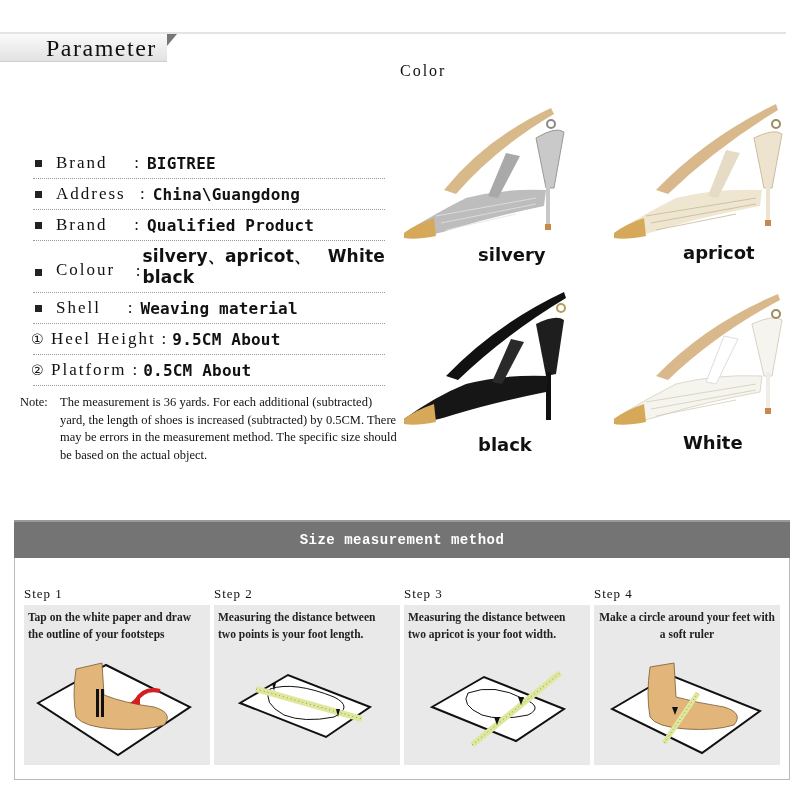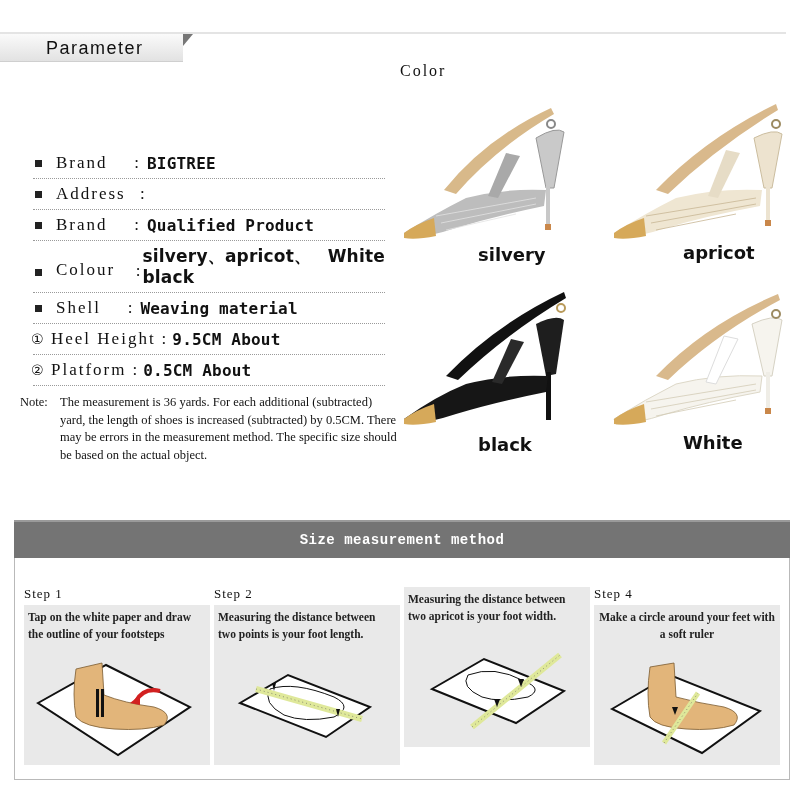--- a/index.html
+++ b/index.html
@@ -1,24 +1,24 @@
 <!DOCTYPE html>
 <html><head>
 <meta charset="utf-8">
 <style>
   * { box-sizing: border-box; margin: 0; padding: 0; }
   html, body { width: 800px; height: 800px; background: #ffffff; overflow: hidden; }
   body { position: relative; font-family: "DejaVu Sans Mono", monospace; color: #111; }
 
   .top-rule { position: absolute; left: 0; top: 32px; width: 786px; height: 2px; background: #e4e4e4; }
   .param-tab {
-    position: absolute; left: 0; top: 34px; width: 183px; height: 28px;
+    position: absolute; left: 0; top: 34px; width: 167px; height: 28px;
     background: linear-gradient(#fafafa, #e2e2e2);
     border-bottom: 1px solid #cfcfcf;
-    font-family: Liberation Sans, sans-serif; font-size: 18px; letter-spacing: 1.5px;
+    font-family: Liberation Serif, serif; font-size: 24px; letter-spacing: 1.5px;
     padding-left: 46px; line-height: 28px; color: #111;
   }
   .param-tab .fold {
     position: absolute; right: -10px; top: 0; width: 0; height: 0;
     border-left: 10px solid #777; border-bottom: 12px solid transparent;
   }
   .color-title {
     position: absolute; left: 400px; top: 62px;
     font-family: "Liberation Serif", serif; font-size: 16px; letter-spacing: 2px; color: #111;
   }
@@ -71,20 +71,21 @@
   <div class="prow">
     <span class="bullet"></span>
     <span class="plabel">Brand   </span>
     <span class="pcolon">:</span>
     <span class="pvalue">BIGTREE</span>
   </div>
   <div class="prow">
     <span class="bullet"></span>
     <span class="plabel">Address </span>
     <span class="pcolon">:</span>
+    <span class="pvalue">China\Guangdong</span>
   </div>
   <div class="prow">
     <span class="bullet"></span>
     <span class="plabel">Brand   </span>
     <span class="pcolon">:</span>
     <span class="pvalue">Qualified Product</span>
   </div>
   <div class="prow tall">
     <span class="bullet" style="margin-top:12px"></span>
     <span class="plabel" style="margin-top:6px">Colour  </span>
@@ -208,20 +209,21 @@
       <path d="M56,44 Q80,36 120,52 Q140,62 120,72 Q90,78 70,70 Q48,58 56,44 Z" fill="none" stroke="#111" stroke-width="1"></path>
       <line x1="42" y1="44" x2="148" y2="74" stroke="#dfe89a" stroke-width="6"></line>
       <line x1="42" y1="44" x2="148" y2="74" stroke="#555" stroke-width="0.6" stroke-dasharray="1 3"></line>
       <polygon points="58,38 62,38 60,46" fill="#111"></polygon>
         <polygon points="122,64 126,64 124,72" fill="#111"></polygon>
     </svg>
   </div>
 </div>
 
 <div class="step" style="left:404px">
+  <div class="step-title">Step 3</div>
   <div class="step-card">
     <div class="step-text">Measuring the distance between two apricot is your foot width.</div>
     <svg class="step-art" viewBox="0 0 186 120">
       <polygon points="28,62 80,32 160,64 112,96" fill="#fff" stroke="#111" stroke-width="2"></polygon>
       <path d="M64,48 Q90,38 120,54 Q140,62 124,70 Q96,76 78,70 Q56,60 64,48 Z" fill="none" stroke="#111" stroke-width="1"></path>
       <line x1="68" y1="100" x2="156" y2="28" stroke="#dfe89a" stroke-width="6"></line>
       <line x1="68" y1="100" x2="156" y2="28" stroke="#555" stroke-width="0.6" stroke-dasharray="1 3"></line>
       <polygon points="90,72 96,72 93,80" fill="#111"></polygon>
         <polygon points="114,52 120,52 117,60" fill="#111"></polygon>
     </svg>

